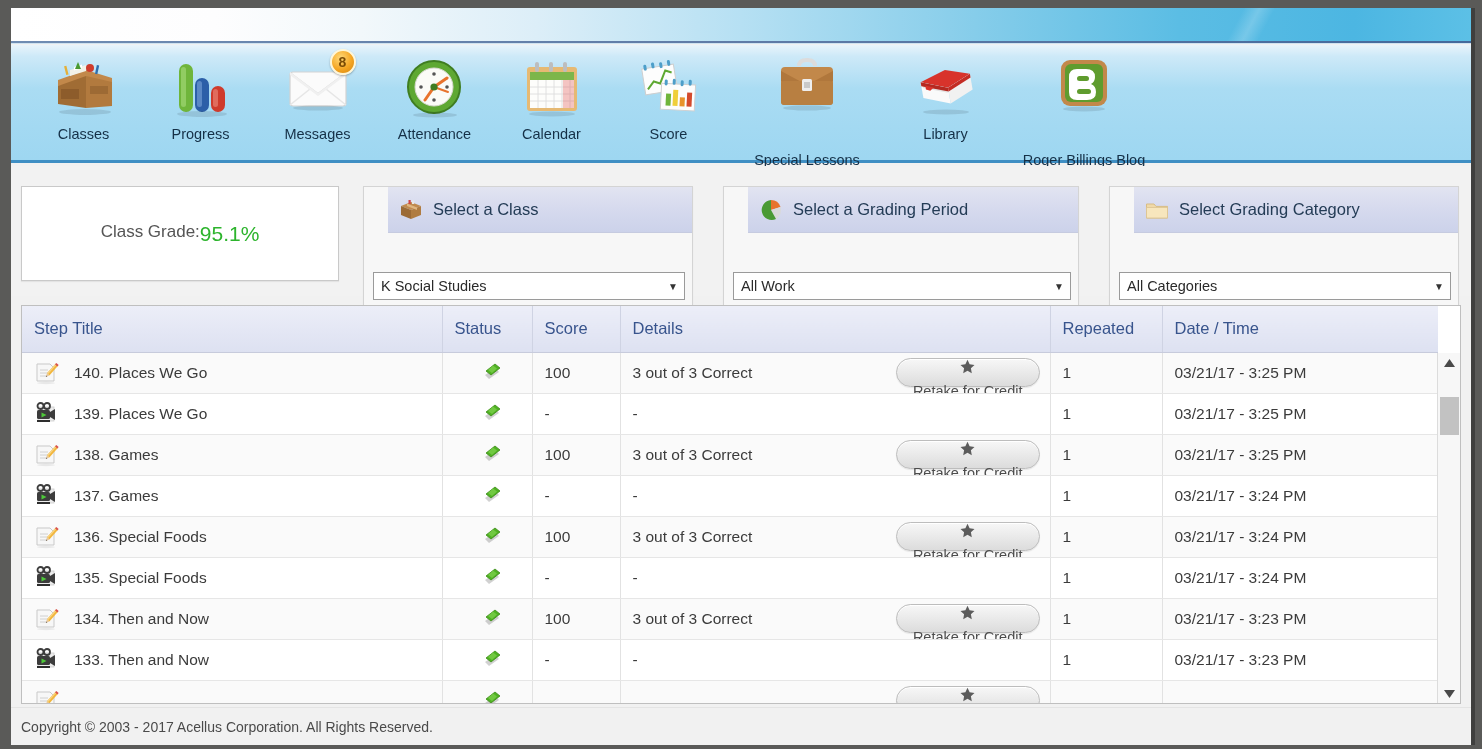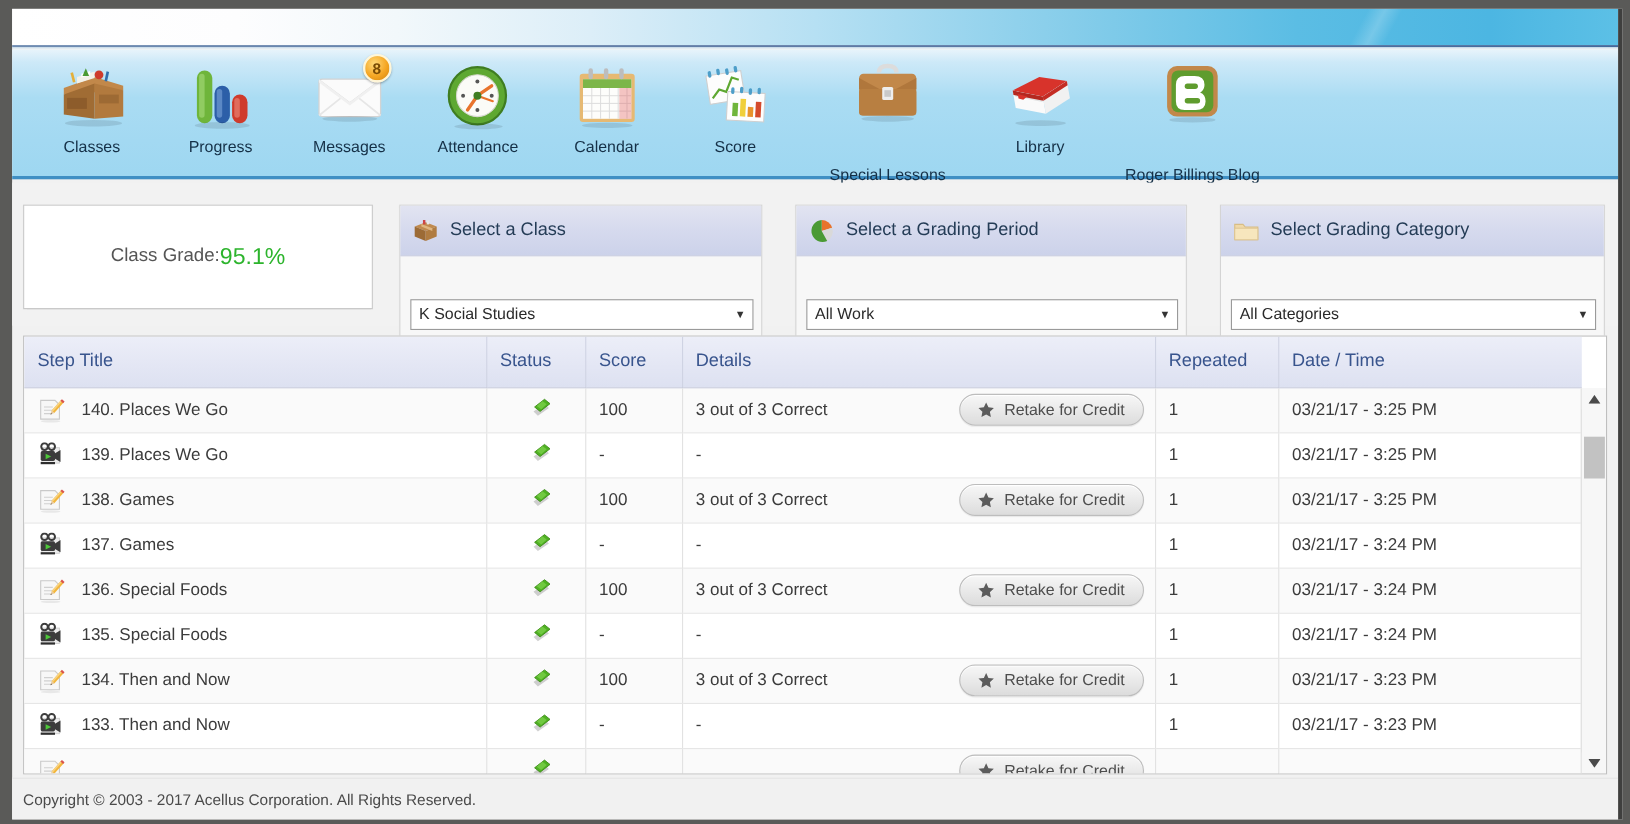--- a/index.html
+++ b/index.html
@@ -139,20 +139,21 @@
     font-weight: normal;
   }
 
   .selector-panel {
     position: absolute;
     top: 20px;
     height: 124px;
     background: #f7f7f7;
     border: 1px solid #d4d4d4;
     box-shadow: 0 1px 1px rgba(0,0,0,0.06);
+    padding-left: 24px;
   }
   .selector-head {
     height: 46px;
     background: linear-gradient(to bottom, #e2e4f1 0%, #d6daee 48%, #ccd2ea 100%);
     display: flex;
     align-items: center;
     padding-left: 10px;
     border-bottom: 1px solid #c6cbe0;
   }
   .selector-head-icon {
@@ -272,20 +273,21 @@
     padding: 0 16px;
     border-radius: 15px;
     background: linear-gradient(to bottom, #f7f7f7 0%, #ebebeb 45%, #dcdcdc 100%);
     border: 1px solid #bdbdbd;
     box-shadow: inset 0 1px 0 #ffffff, 0 1px 1px rgba(0,0,0,0.08);
     font-size: 14.5px;
     color: #4d4d4d;
     cursor: pointer;
     white-space: nowrap;
     margin-right: 4px;
+    flex-direction: column;
   }
   .retake-star { flex: none; }
 
   
   .status-diamond { display: inline-block; position: relative; width: 22px; height: 20px; }
 
   
   #table-scrollbar {
     position: absolute;
     right: 0; top: 47px;

